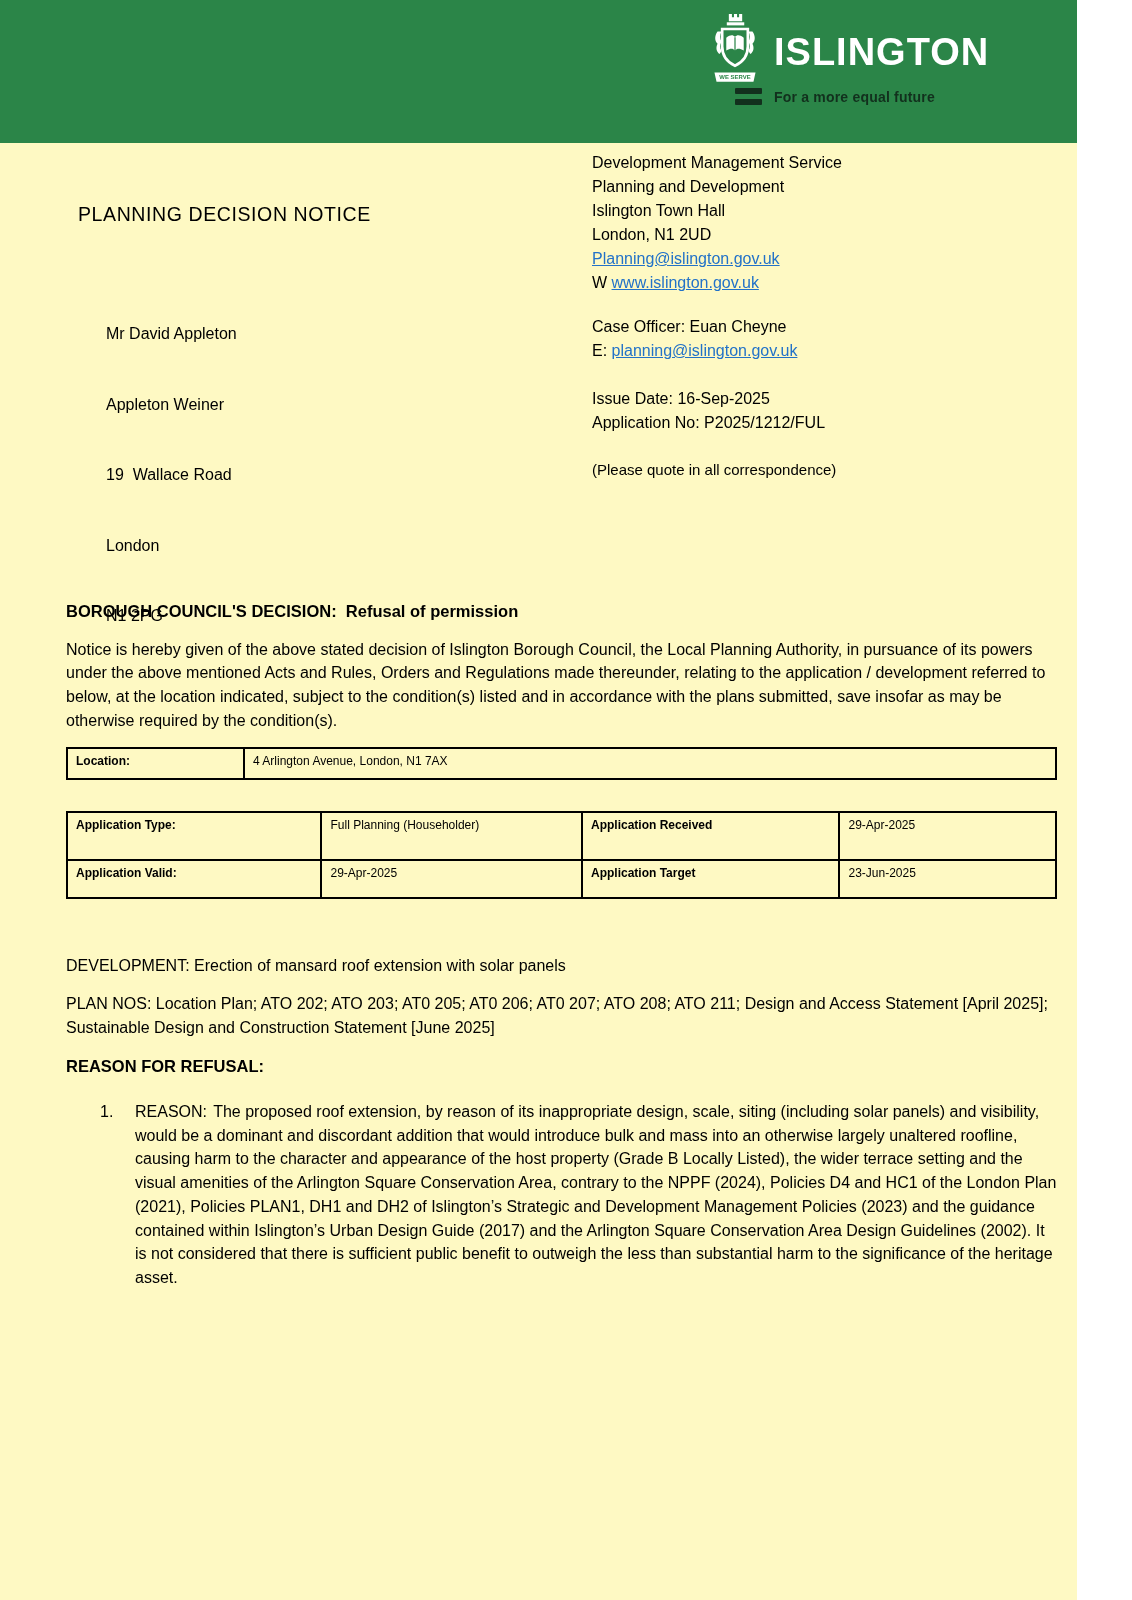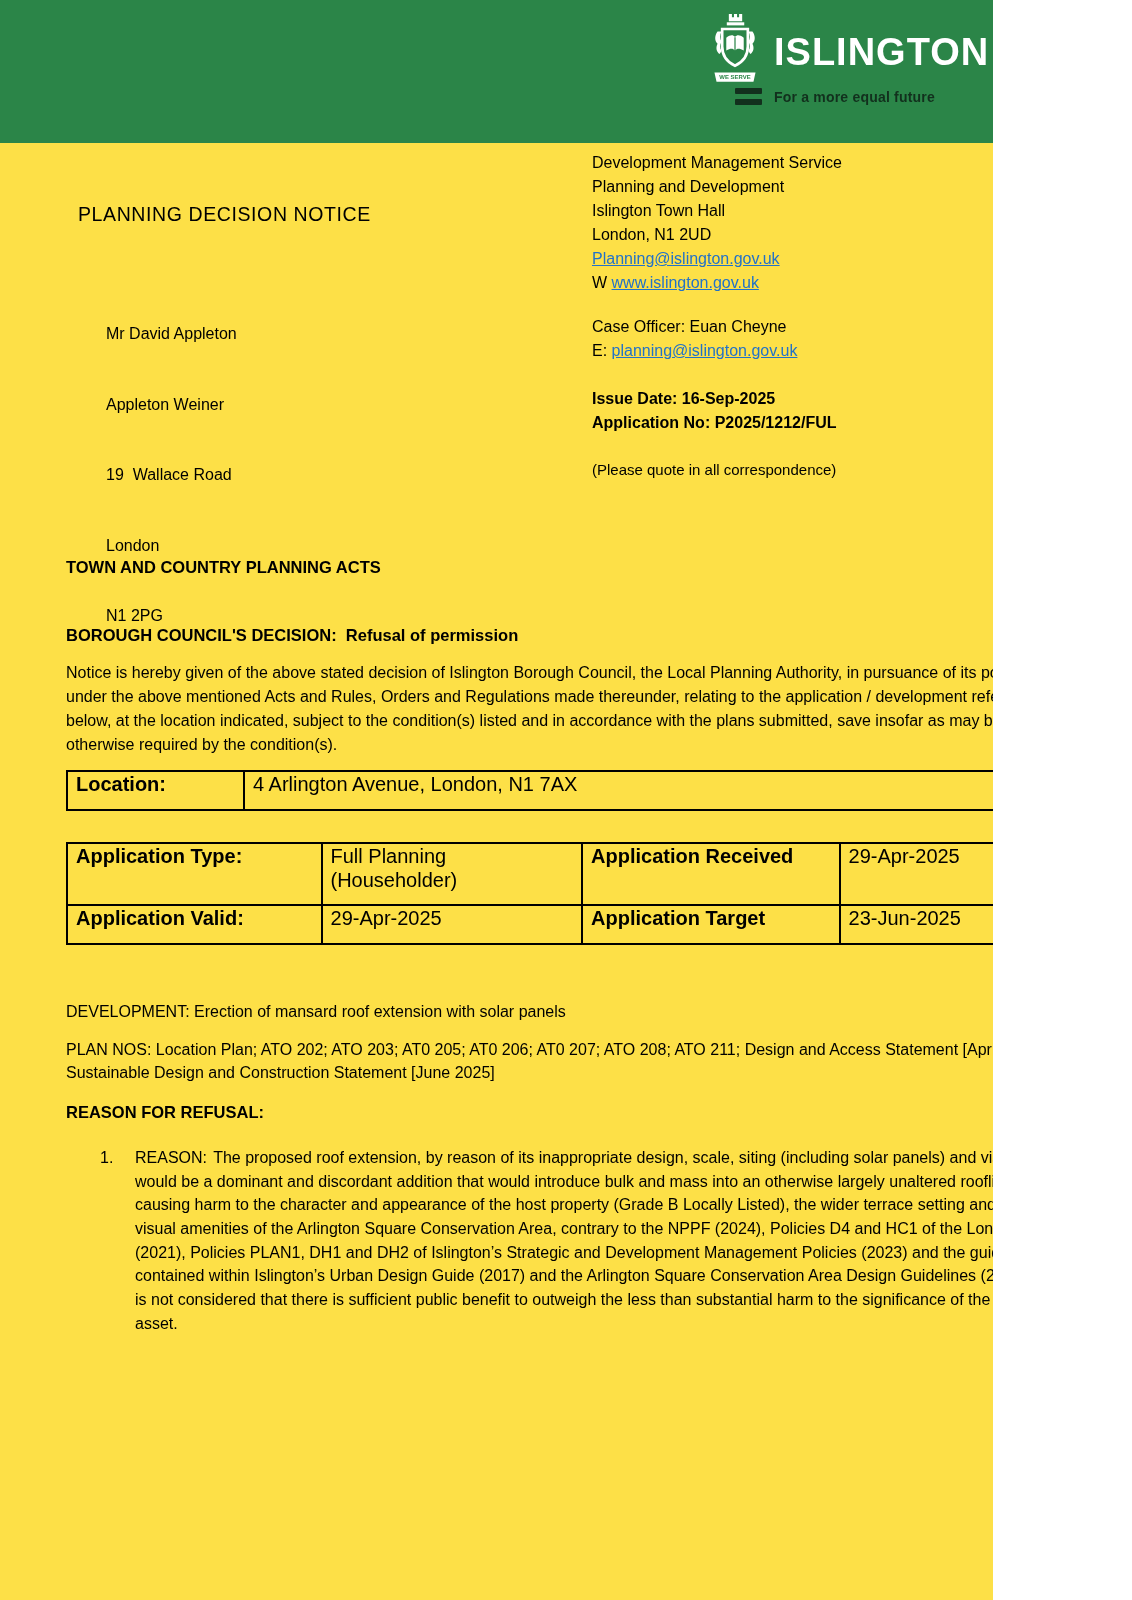--- a/index.html
+++ b/index.html
@@ -4,23 +4,23 @@
 <style>
   * { margin: 0; padding: 0; box-sizing: border-box; }
   html, body { background: #ffffff; }
   body {
     font-family: "Liberation Sans", sans-serif;
     color: #000000;
     width: 1132px;
   }
   .page {
     position: relative;
-    width: 993px;
+    width: 1077px;
     height: 1600px;
-    background: #fde047;
+    background: #fef9c3;
     overflow: hidden;
   }
 
   
   .header-bar {
     position: absolute;
     top: 0; left: 0;
     width: 1132px;
     height: 143px;
     background: #2B8548;
@@ -83,21 +83,21 @@
   }
   .sender {
     position: absolute;
     left: 592px; top: 8px;
     font-size: 16px;
     line-height: 24px;
   }
   .sender .gap-a { height: 20px; }
   .sender .gap-b { height: 24px; }
   .sender .gap-c { height: 23px; }
-  .sender .bold-line { font-weight: 700; }
+  .sender .bold-line { font-weight: 400; }
   .sender .quote-note { font-size: 15px; }
   a.link, span.link {
     color: #2272C8;
     text-decoration: underline;
     cursor: pointer;
   }
 
   
   .doc-body {
     position: absolute;
@@ -106,21 +106,21 @@
     width: 991px;
     font-size: 16px;
     line-height: 23.7px;
   }
   .h-acts { font-size: 16.5px; font-weight: 700; margin-bottom: 17px; }
   .h-decision { font-size: 16.5px; font-weight: 700; margin-bottom: 14px; white-space: pre-wrap; margin-top: 44px; }
   .notice-par { margin-bottom: 14px; }
 
   table { border-collapse: collapse; width: 991px; }
   table, th, td { border: 2px solid #000000; }
-  td { font-size: 20px; vertical-align: top; padding: 1px 6px 12px 8px; }
+  td { font-size: 12px; vertical-align: top; padding: 1px 6px 5px 8px; }
   .loc-table { margin-bottom: 31px; }
   .loc-table td.lbl { width: 177px; font-weight: 700; }
   .app-table { margin-bottom: 55px; }
   .app-table td.lbl { font-weight: 700; }
   .app-table .c1 { width: 255px; border-radius: 20px; }
   .app-table .c2 { width: 261px; }
   .app-table .c3 { width: 258px; }
   .app-table .c4 { width: 217px; }
   .app-table tr.r1 td { height: 48px; }
   .app-table tr.r2 td { height: 38px; }
@@ -197,21 +197,20 @@
       <div class="gap-b"></div>
       <div class="bold-line">Issue Date: 16-Sep-2025</div>
       <div class="bold-line">Application No: P2025/1212/FUL</div>
       <div class="gap-c"></div>
       <div class="quote-note">(Please quote in all correspondence)</div>
     </div>
   </div>
 
   <div class="doc-body">
 
-    <div class="h-acts">TOWN AND COUNTRY PLANNING ACTS</div>
     <div class="h-decision">BOROUGH COUNCIL'S DECISION:  Refusal of permission</div>
     <div class="notice-par">Notice is hereby given of the above stated decision of Islington Borough Council, the Local Planning Authority, in pursuance of its powers under the above mentioned Acts and Rules, Orders and Regulations made thereunder, relating to the application / development referred to below, at the location indicated, subject to the condition(s) listed and in accordance with the plans submitted, save insofar as may be otherwise required by the condition(s).</div>
 
     <table class="loc-table">
       <tbody>
         <tr>
           <td class="lbl">Location:</td>
           <td>4 Arlington Avenue, London, N1 7AX</td>
         </tr>
       </tbody>

